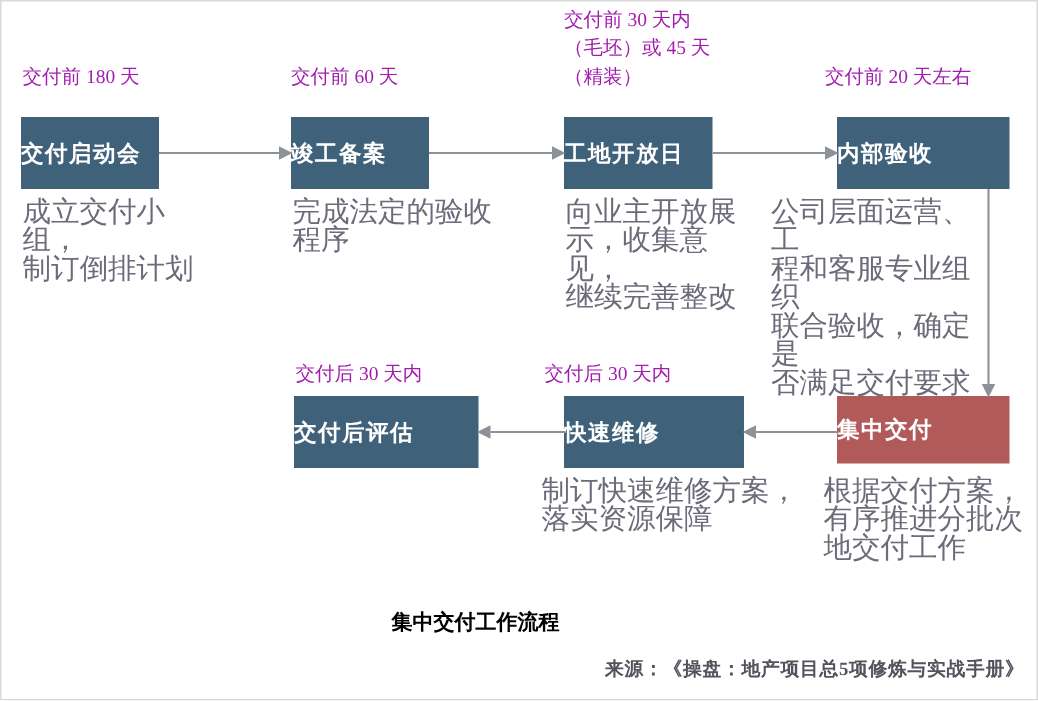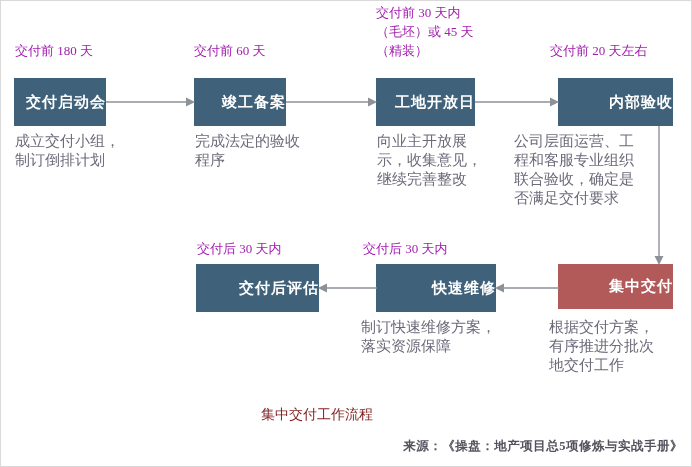--- a/index.html
+++ b/index.html
@@ -19,21 +19,21 @@
     border: 1px solid #d9d9d9;
     box-sizing: border-box;
   }
 
   
   .node {
     position: absolute;
     box-sizing: border-box;
     display: flex;
     align-items: center;
-    justify-content: flex-end;
+    justify-content: flex-start;
     color: #ffffff;
     font-weight: bold;
     font-size: 15px;
     letter-spacing: 1px;
     white-space: nowrap;
   }
   .node.blue  { background: #3f6179; }
   .node.red   { background: #b25a5a; }
 
   
@@ -43,40 +43,40 @@
     font-size: 13px;
     line-height: 19px;
     white-space: pre-line;
     font-family: Liberation Serif, serif;
   }
 
   
   .desc {
     position: absolute;
     color: #6d6a79;
-    font-size: 15px;
+    font-size: 19px;
     line-height: 19px;
     white-space: pre-line;
     font-family: "Liberation Serif", "DejaVu Serif", serif;
   }
 
   
   .conn {
     position: absolute;
     pointer-events: none;
   }
   .conn line { stroke: #8d9298; stroke-width: 1.4px; }
   .conn polygon { fill: #8d9298; }
 
   
   .caption {
     position: absolute;
     font-size: 14px;
-    font-weight: normal;
-    color: #7f1d1d;
+    font-weight: bold;
+    color: #000000;
     white-space: nowrap;
   }
   .source {
     position: absolute;
     font-size: 12.5px;
     color: #55525e;
     white-space: nowrap;
     font-family: "Liberation Serif", "DejaVu Serif", serif;
     font-weight: bold;
     letter-spacing: .5px;

